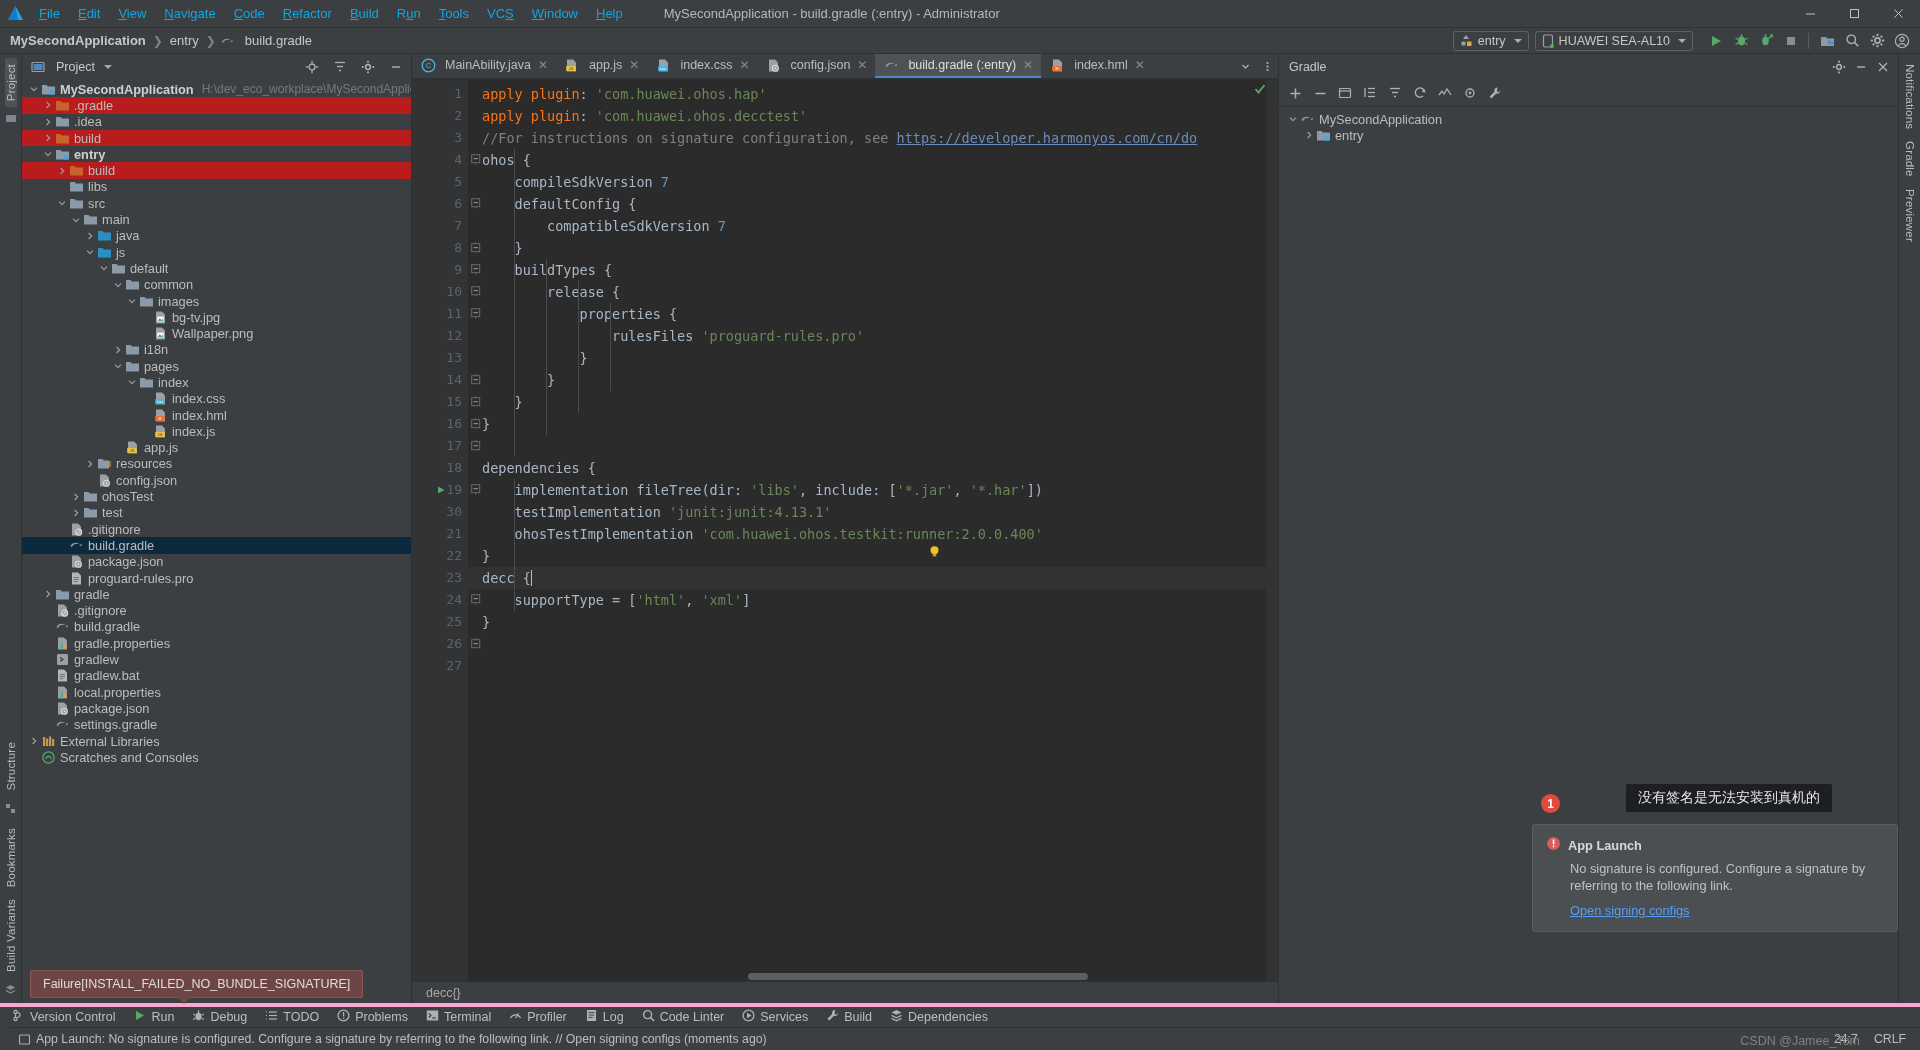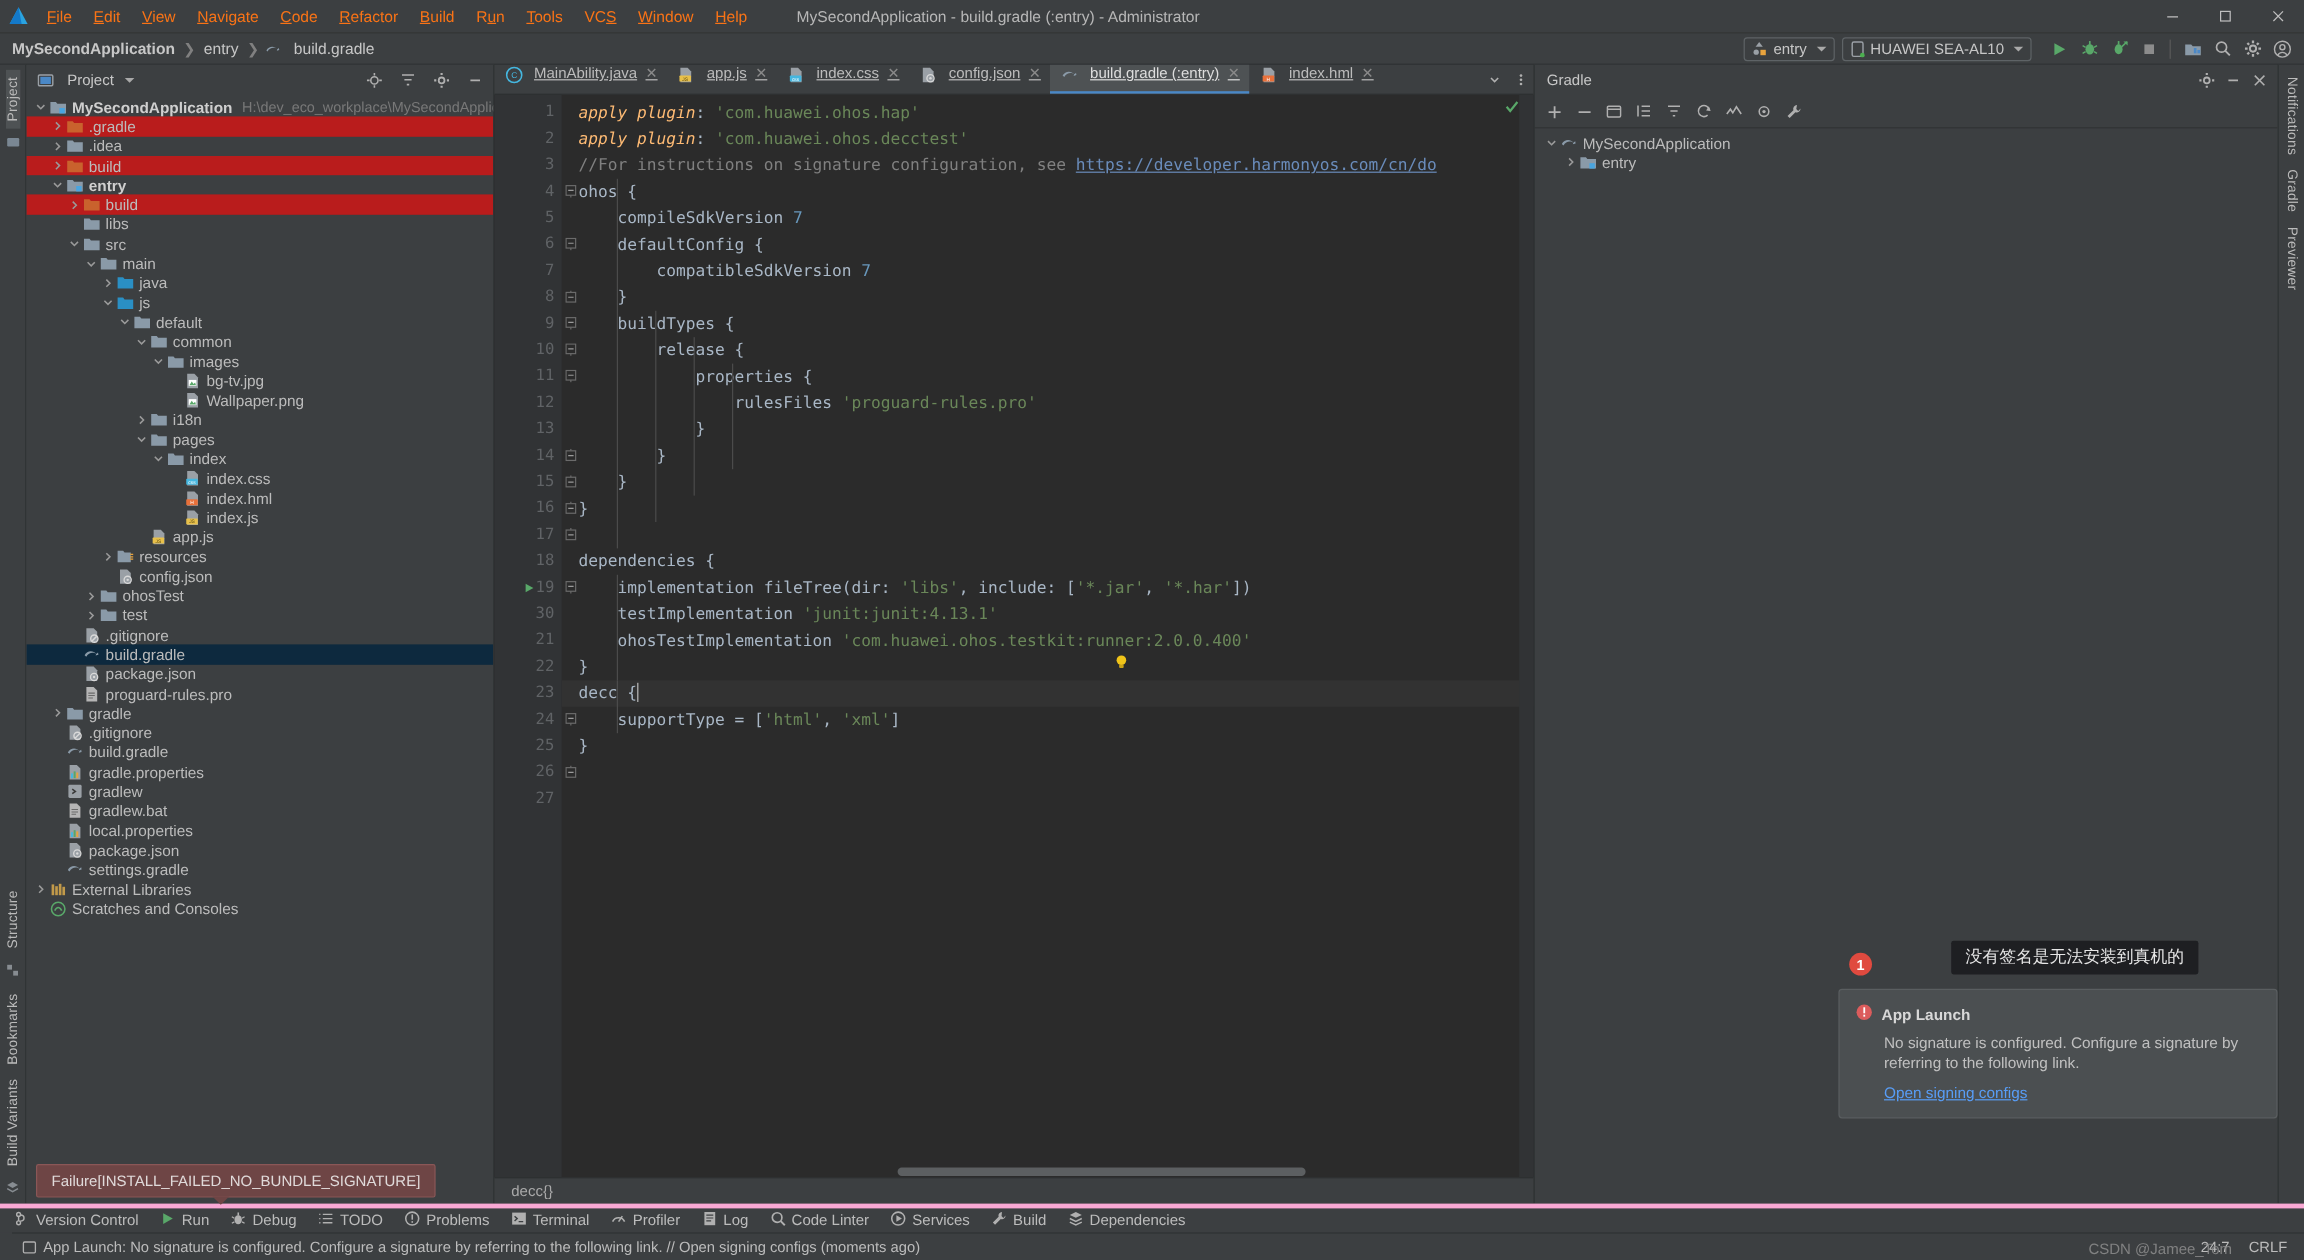--- a/index.html
+++ b/index.html
@@ -11,21 +11,21 @@
     -webkit-font-smoothing:antialiased;
   }
   .app{ width:1920px; height:1050px; display:flex; flex-direction:column; background:#3c3f41; position:relative;}
 
   
   .titlebar{ height:28px; background:#3c3f41; display:flex; align-items:center;
              border-bottom:1px solid #323232; flex:none; }
   .logo{ width:30px; display:flex; align-items:center; justify-content:center; }
   .logo svg{ display:block; }
   .menubar{ display:flex; align-items:center; gap:0px; }
-  .menu-item{ padding:3px 9px; color:#f97316; font-size:13px; cursor:default; }
+  .menu-item{ padding:3px 9px; color:#0ea5e9; font-size:13px; cursor:default; }
   .menu-item u{ text-decoration:underline; }
   .win-title{ margin-left:32px; color:#b7b7b7; font-size:13px; white-space:nowrap; }
   .titlebar-spacer{ flex:1; }
   .wbtns{ display:flex; align-items:center; }
   .wbtn{ width:44px; height:27px; display:flex; align-items:center; justify-content:center; color:#c0c0c0; font-size:13px;}
 
   
   .navbar{ height:26px; background:#3c3f41; display:flex; align-items:center;
            padding:0 6px; border-bottom:1px solid #2f3234; flex:none;}
   .crumbs{ display:flex; align-items:center; gap:2px; font-size:13px;}
@@ -71,39 +71,39 @@
   .arrow svg{display:block;}
   .ticon{ width:16px;height:16px;flex:none;margin-right:4px;display:flex;align-items:center;justify-content:center;}
   .tlabel{ color:#bcbcbc; }
   .tlabel.b{ font-weight:bold; color:#cfcfcf;}
   .tpath{ color:#787878; margin-left:8px; font-size:12px;}
 
   
   .editor{ flex:1; display:flex; flex-direction:column; min-width:0; background:#2b2b2b;}
   .tabs{ height:25px; background:#3c3f41; display:flex; align-items:stretch; flex:none;
          border-bottom:1px solid #2f3234;}
-  .tab{ display:flex; gap:5px; padding:0 8px; font-size:12.5px;
-        color:#bcbcbc; border-bottom:2px solid transparent;text-decoration:underline; }
+  .tab{ display:flex; align-items:center; gap:5px; padding:0 8px; font-size:12.5px;
+        color:#bcbcbc; border-bottom:2px solid transparent; }
   .tab.active{ background:#4e5254; border-bottom:2px solid #4a88c7; color:#ddd;}
   .tab .x{ color:#8a8a8a; font-size:12px; margin-left:2px;}
   .tabs .sp{ flex:1;}
   .tabs-btn{ width:22px;display:flex;align-items:center;justify-content:center;color:#b0b0b0;}
 
   .code-wrap{ flex:1; display:flex; min-height:0; position:relative; background:#2b2b2b;}
   .gutter{ width:56px; flex:none; background:#313335; color:#606366; text-align:right;
            font-family:"DejaVu Sans Mono", monospace; font-size:13px; padding-top:4px; position:relative;}
   .gline{ height:22px; line-height:22px; padding-right:6px; position:relative;}
   .fold{ position:absolute; right:-14px; top:5px; width:11px;height:11px; }
   .runmark{ position:absolute; right:22px; top:6px; }
   .code{ flex:1; font-family:"DejaVu Sans Mono", monospace; font-size:13.5px;
          padding-top:4px; overflow:hidden; position:relative; min-width:0;}
   .cl{ height:22px; line-height:22px; white-space:pre; padding-left:14px; color:#a9b7c6;}
   .cl.cur{ background:#323232; }
   .indent-guide{position:absolute;top:0;bottom:0;width:1px;background:#4b4b4b;}
-  .kw{color:#fdba74;font-style:italic;} .str{color:#6a8759;} .num{color:#6897bb;} .cmt{color:#808080;} .id{color:#a9b7c6;}
+  .kw{color:#f97316;} .str{color:#6a8759;} .num{color:#6897bb;} .cmt{color:#808080;} .id{color:#a9b7c6;}
   .lnk{ color:#6a8cbb; text-decoration:underline; }
   .bulb{position:absolute;}
   .caret-bar{ display:inline-block; width:1px; height:16px; background:#bbb; vertical-align:-3px;}
   .scroll-h{ position:absolute; left:56px; right:0; bottom:0; height:10px;}
   .scroll-thumb{ height:7px; background:#5c5f61; border-radius:4px; margin-top:2px;}
   .inspect-ok{ position:absolute; right:12px; top:4px;}
   .breadcrumb-bar{ height:22px; background:#3c3f41; display:flex; align-items:center;
                    padding-left:14px; font-size:12.5px; color:#a9a9a9; flex:none; border-top:1px solid #2f3234;}
   .err-stripe{ position:absolute; right:0; width:12px; top:0; bottom:0; background:#313335;}
 

